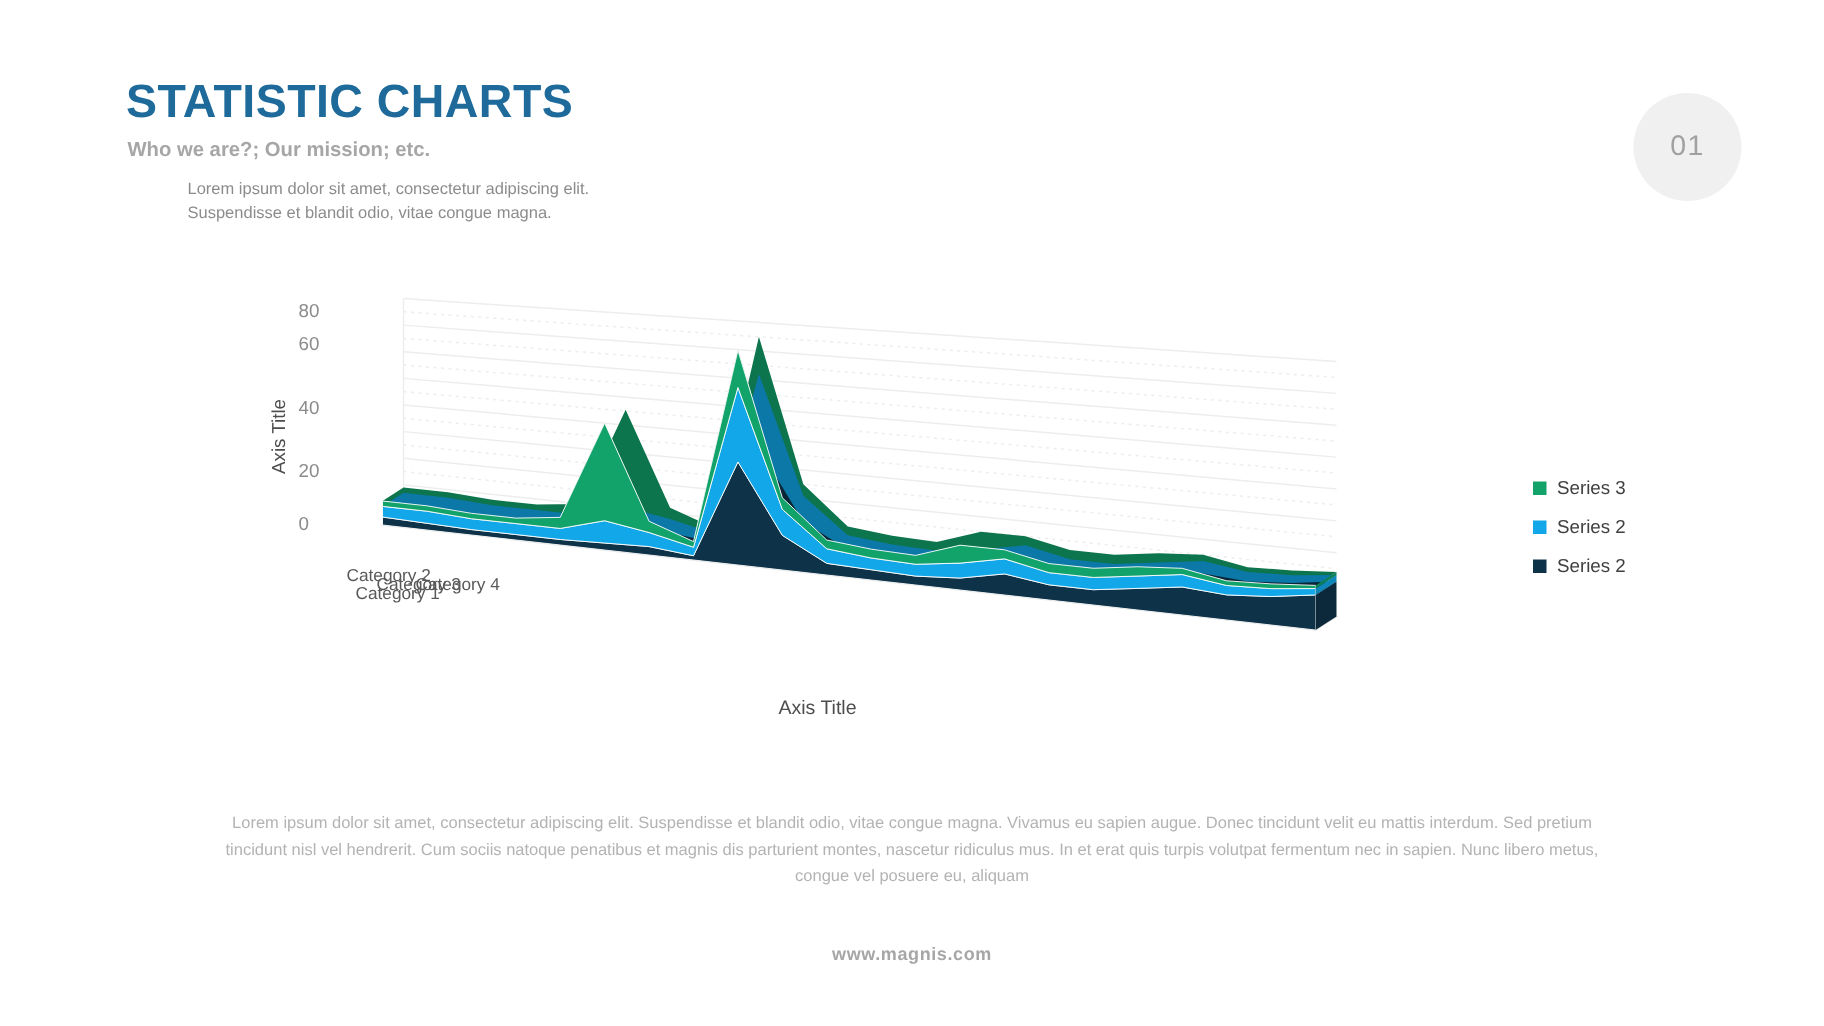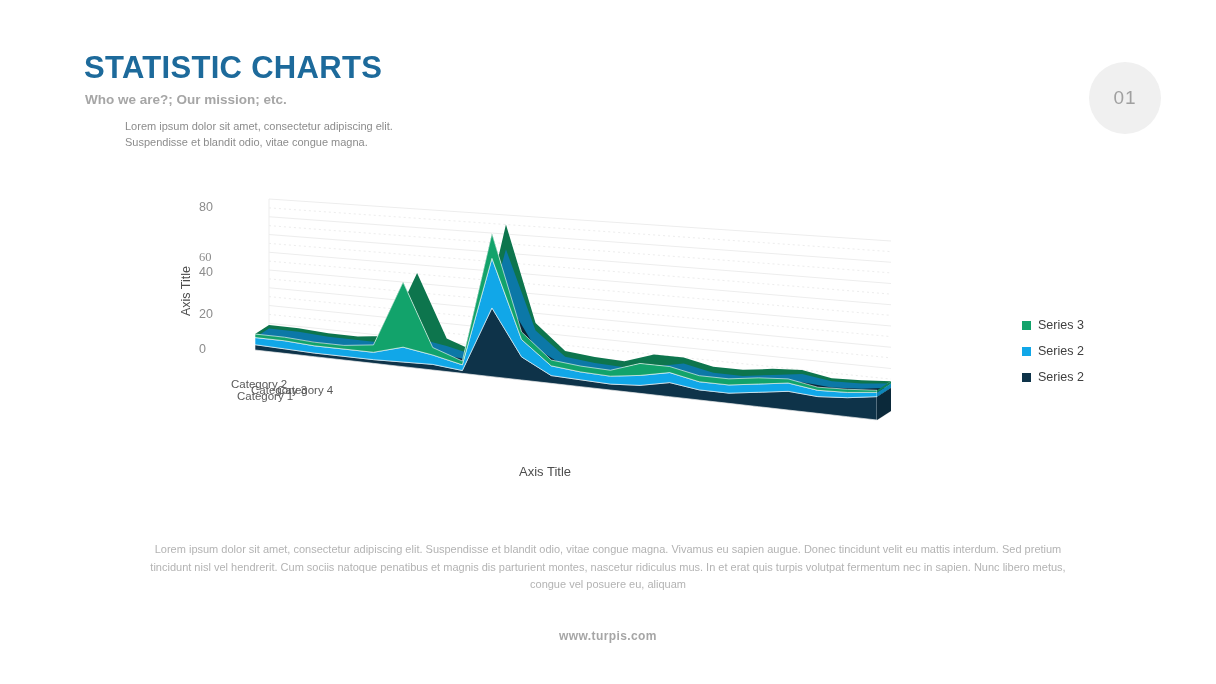--- a/index.html
+++ b/index.html
@@ -94,21 +94,21 @@
     <span>01</span>
   </div>
 
   <div class="chart-block">
 
     <div class="y-axis-title">Axis Title</div>
     <div class="y-ticks">
         <div class="y-tick" style="top: 144px;">0</div>
         <div class="y-tick" style="top: 108.5px;">20</div>
         <div class="y-tick" style="top: 67px;">40</div>
-        <div class="y-tick" style="top: 52px; font-family: Liberation Serif, serif;">60</div>
+        <div class="y-tick" style="top: 24px;">60</div>
         <div class="y-tick" style="top: 2px;">80</div>
       </div>
 
     <div class="plot">
       <svg id="area-svg" width="668" height="240" viewBox="0 0 668 240">
           <polygon points="18,152 640,222 654,213 32,143" fill="#ffffff" stroke="#E2E2E2" stroke-width="1"></polygon>
           <line x1="32" y1="143" x2="654" y2="213" stroke="#EDEDED" stroke-width="1" stroke-dasharray="0"></line>
           <line x1="32" y1="134.125" x2="654" y2="202.375" stroke="#EDEDED" stroke-width="1" stroke-dasharray="2,3"></line>
           <line x1="32" y1="125.25" x2="654" y2="191.75" stroke="#EDEDED" stroke-width="1" stroke-dasharray="0"></line>
           <line x1="32" y1="116.375" x2="654" y2="181.125" stroke="#EDEDED" stroke-width="1" stroke-dasharray="2,3"></line>
@@ -158,14 +158,14 @@
         <span class="legend-swatch" style="background: rgb(17, 167, 232);"></span>
         <span class="legend-label">Series 2</span>
       </div>
       <div class="legend-row">
         <span class="legend-swatch" style="background: rgb(14, 51, 73);"></span>
         <span class="legend-label">Series 2</span>
       </div>
     </div>
 
   <div class="body-copy">Lorem ipsum dolor sit amet, consectetur adipiscing elit. Suspendisse et blandit odio, vitae congue magna. Vivamus eu sapien augue. Donec tincidunt velit eu mattis interdum. Sed pretium tincidunt nisl vel hendrerit. Cum sociis natoque penatibus et magnis dis parturient montes, nascetur ridiculus mus. In et erat quis turpis volutpat fermentum nec in sapien. Nunc libero metus, congue vel posuere eu, aliquam</div>
-  <div class="footer">www.turpis.com</div>
+  <div class="footer">www.magnis.com</div>
 </div>
 
 </body></html>

